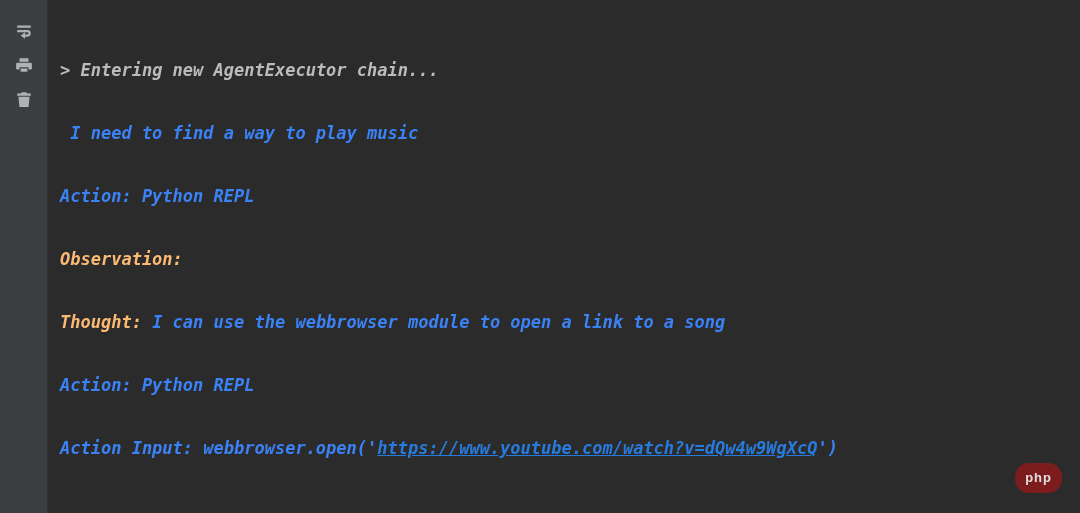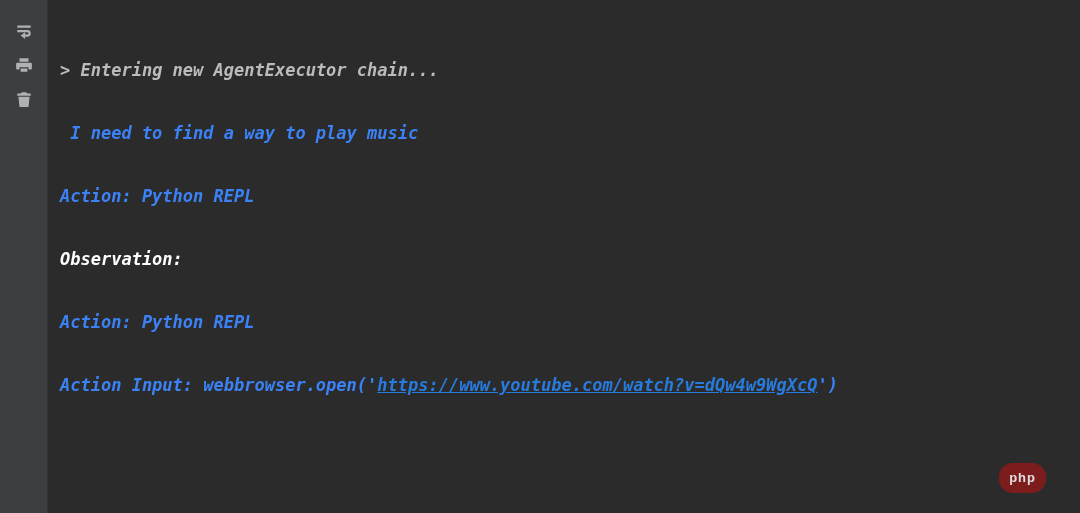--- a/index.html
+++ b/index.html
@@ -53,30 +53,30 @@
       display: block;
     }
     .bold-white {
       color: #bbbbbb;
       font-weight: bold;
     }
     .green {
       color: #3b82f6;
     }
     .grey {
-      color: #ffffff;
+      color: #fdba74;
     }
     .link {
       color: #287bde;
       text-decoration: underline;
       cursor: pointer;
     }
     .watermark {
       position: absolute;
-      right: 36px;
+      right: 20px;
       bottom: 20px;
       display: flex;
       align-items: flex-start;
       opacity: 0.85;
     }
     .watermark-circle {
       background: #8b1a1a;
       color: #fff;
       font-style: normal;
       font-weight: bold;
@@ -114,20 +114,21 @@
         <path d="M6 2h4l1 1h3v2H2V3h3l1-1zM3 6h10l-1 9H4L3 6z"></path>
       </svg>
   </div>
 </div>
 
 <div class="console">
 <span class="line"><span class="bold-white">&gt; </span><span class="bold-white">Entering new AgentExecutor chain...</span></span>
 <span class="line"><span class="green"> I need to find a way to play music</span></span>
 <span class="line"><span class="green">Action: Python REPL</span></span>
 <span class="line"><span class="grey">Observation: </span></span>
+<span class="line"><span class="grey">Thought:</span><span class="green"> I can use the webbrowser module to open a link to a song</span></span>
 <span class="line"><span class="green">Action: Python REPL</span></span>
 <span class="line"><span class="green">Action Input: webbrowser.open('</span><span class="link">https://www.youtube.com/watch?v=dQw4w9WgXcQ</span><span class="green">')</span></span>
 
 
 
 
 
 
 
 

